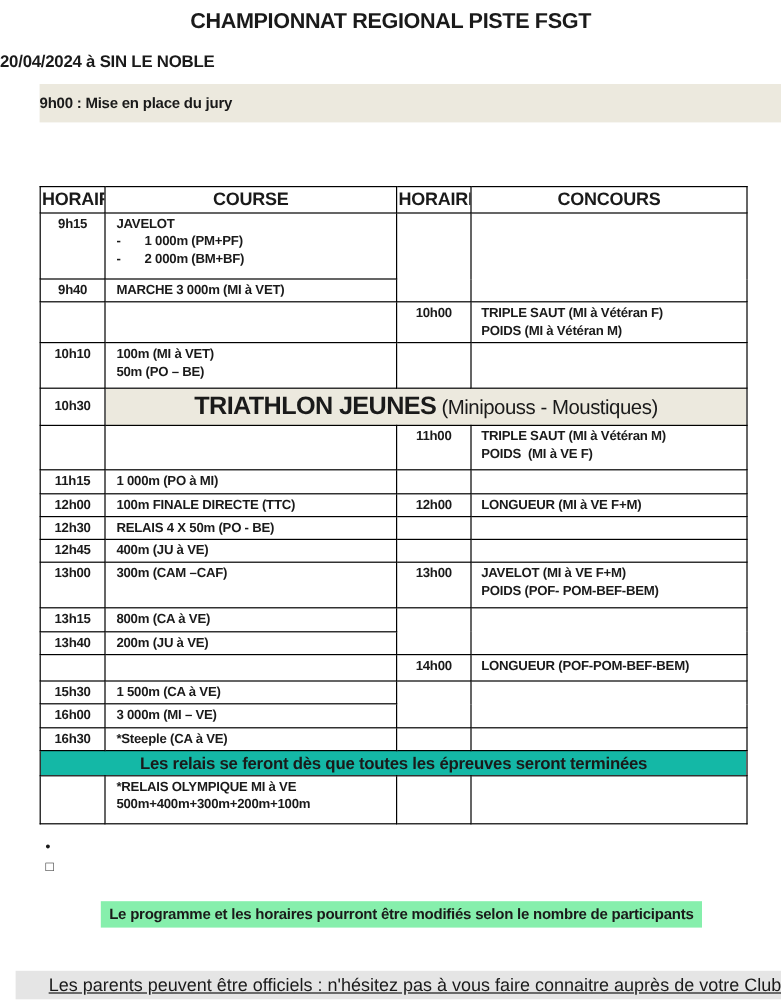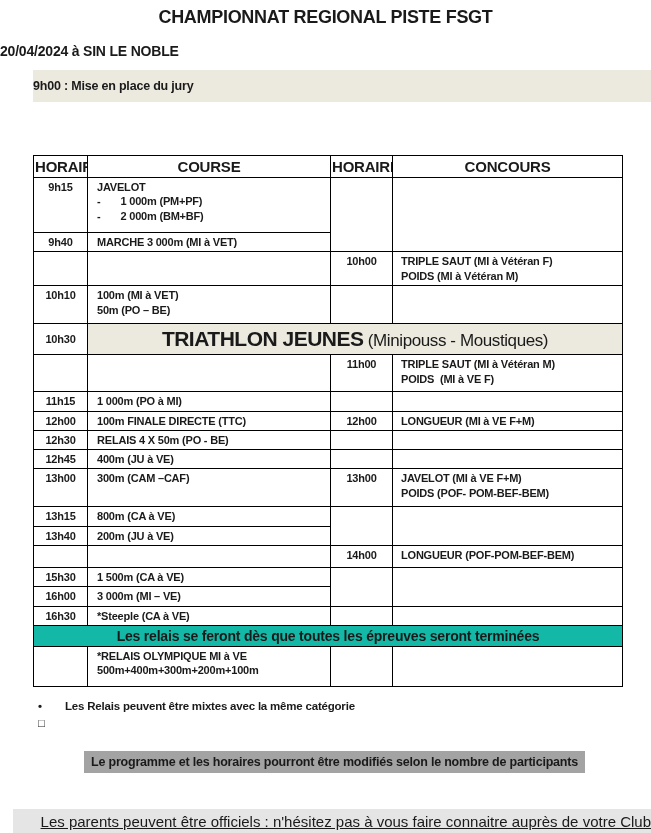--- a/index.html
+++ b/index.html
@@ -49,21 +49,21 @@
     background: #14b8a6; text-align: center; vertical-align: middle;
     font-size: 14px; font-weight: bold; letter-spacing: -0.2px;
   }
 
   .notes { position: absolute; left: 38px; top: 700px; width: 580px; }
   .bullet-line { display: flex; font-size: 11.5px; font-weight: bold; margin-bottom: 5px; letter-spacing: -0.2px; }
   .bullet-glyph { width: 27px; flex: 0 0 27px; }
 
   .yellow-note-wrap { position: absolute; left: 0; top: 751px; width: 651px; text-align: center; }
   .yellow-note {
-    display: inline-block; background: #a3a3a3; padding: 4px 7px;
+    display: inline-block; background: #86efac; padding: 4px 7px;
     font-size: 12.5px; font-weight: bold; letter-spacing: -0.2px; margin-left: 18px;
   }
 
   .orange-banner {
     position: absolute; left: 13px; top: 809px; width: 638px; height: 24px;
     background: #e5e5e5; display: flex; align-items: center; justify-content: flex-end;
     font-size: 15px; font-weight: normal; white-space: nowrap; text-decoration: underline;
   }
 </style>
 </head>
@@ -258,21 +258,20 @@
     </td>
     <td class="t"></td>
     <td class="k"></td>
   </tr>
 </tbody>
   </table>
 
 <div class="notes">
   <div class="bullet-line">
     <span class="bullet-glyph">•</span>
-    <span>Les Relais peuvent être mixtes avec la même catégorie</span>
   </div>
   <div class="bullet-line">
     <span class="bullet-glyph">□</span>
   </div>
 </div>
 
 <div class="yellow-note-wrap">
   <span class="yellow-note">Le programme et les horaires pourront être modifiés selon le nombre de participants</span>
 </div>
 

